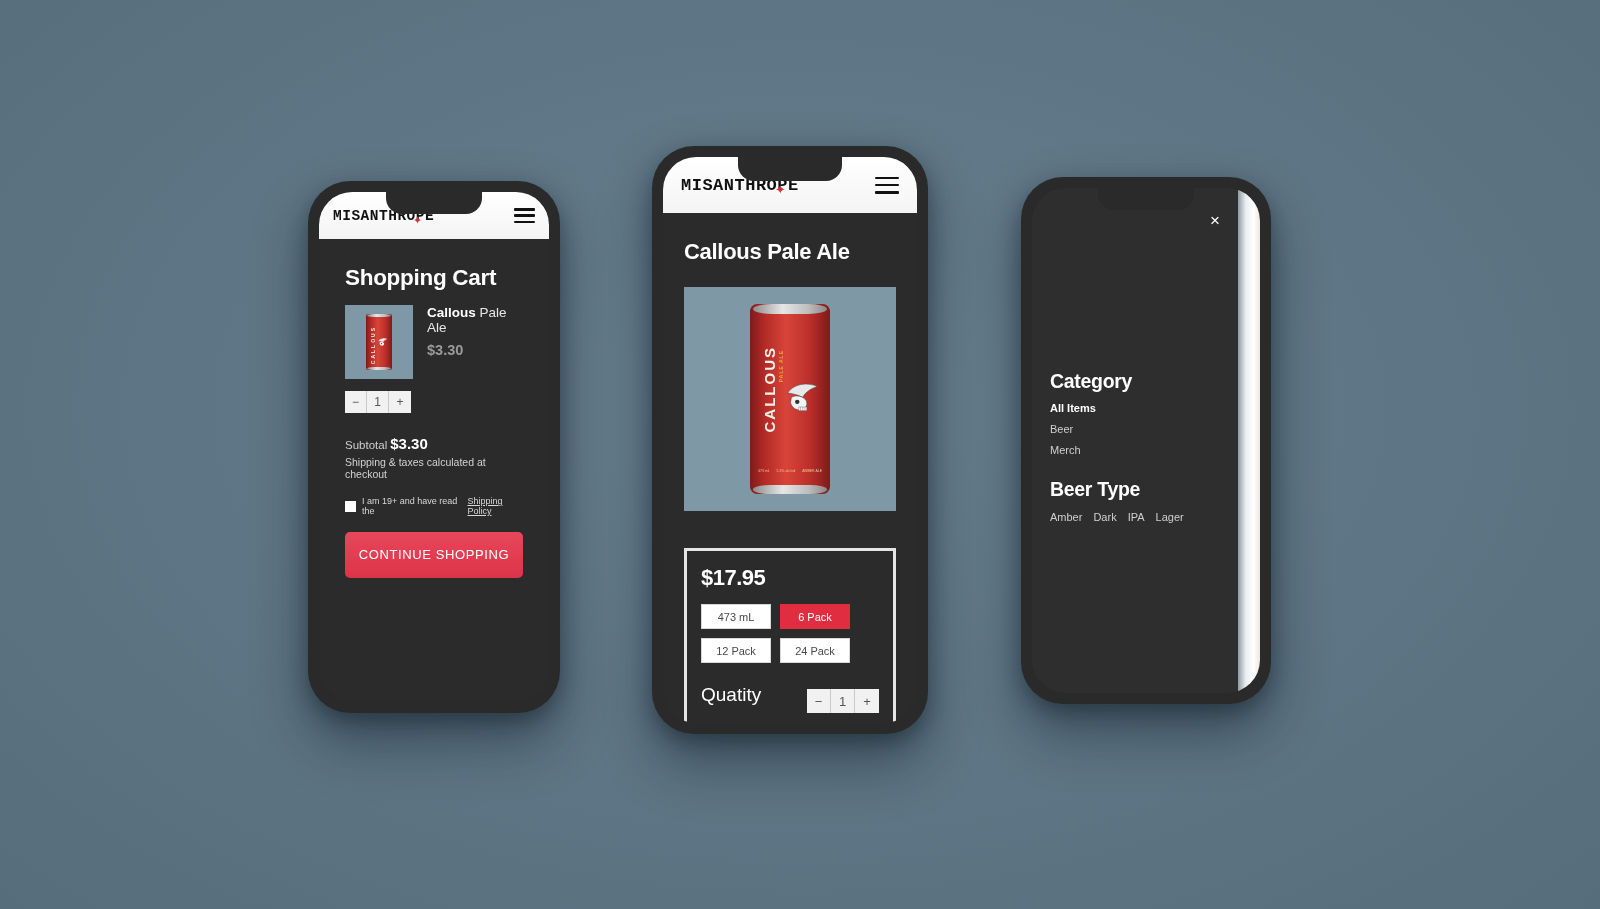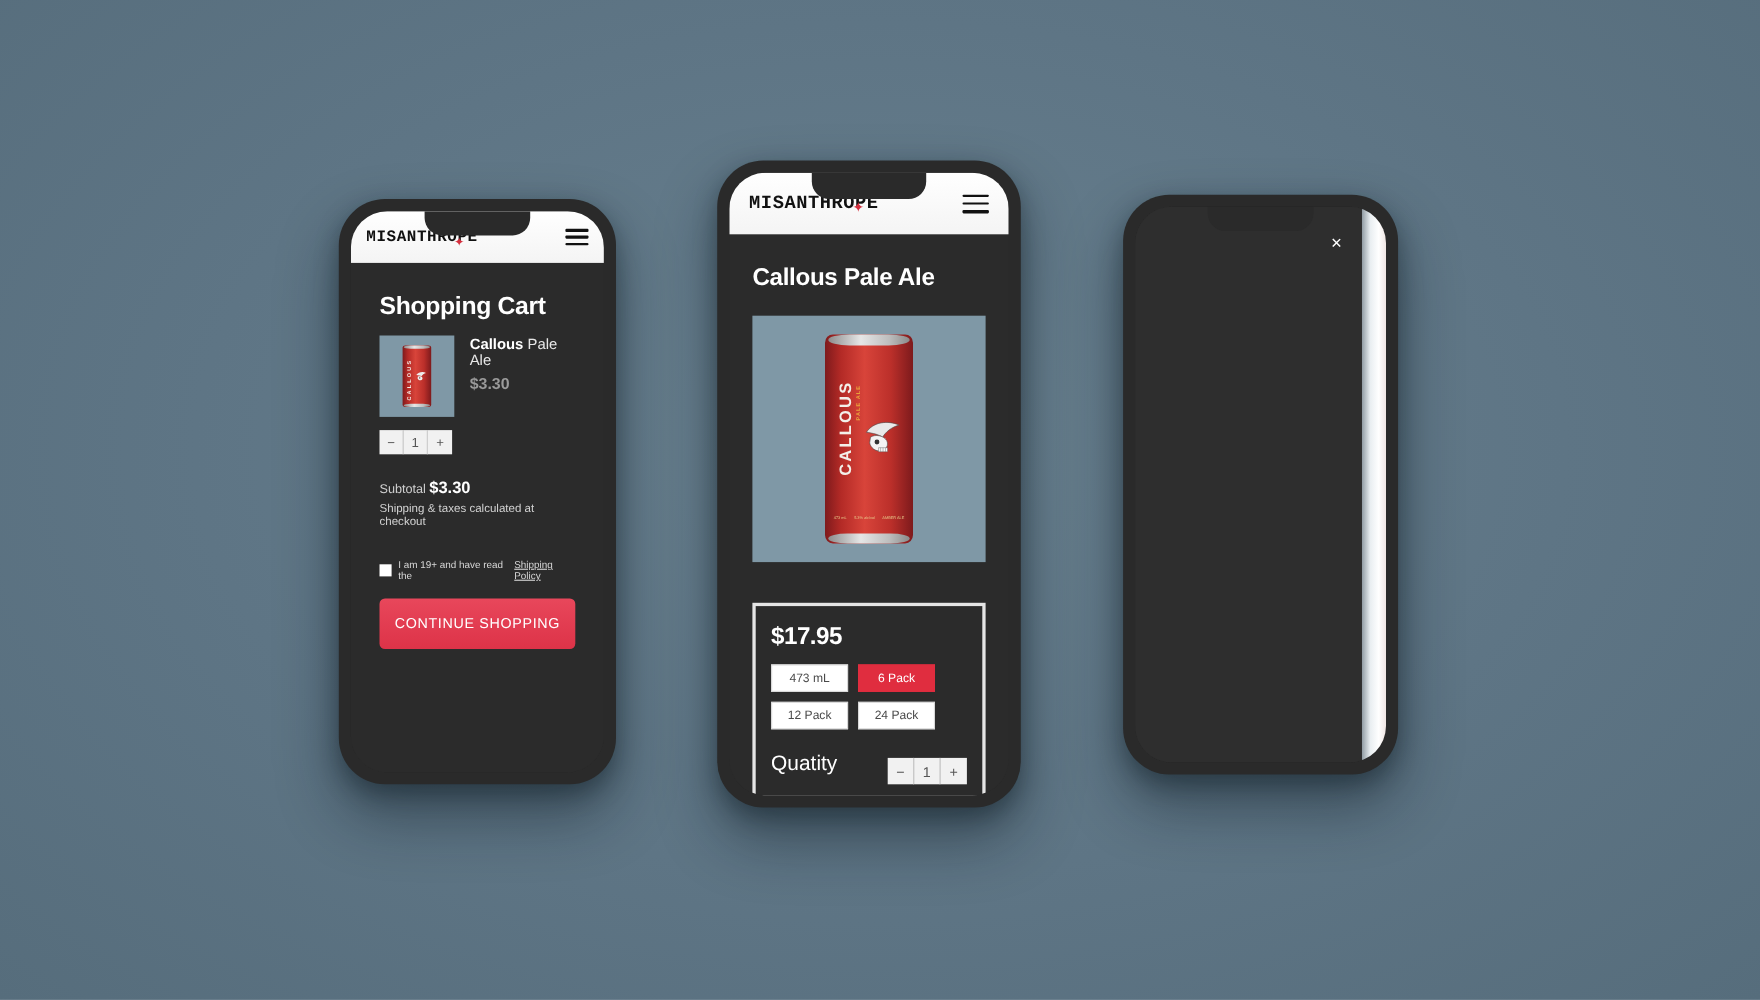--- a/index.html
+++ b/index.html
@@ -101,21 +101,21 @@
     border-right: 1px solid #c9c9c9;
     display: flex; align-items: center; justify-content: center;
     font-size: 12px;
   }
   .stepper div:last-child { border-right: none; }
   #phone1 .stepper div { width: 22px; height: 22px; }
 
   .subtotal { margin-top: 22px; font-size: 11.5px; color: #cfcfcf; }
   .subtotal b { font-size: 15px; color: #fff; font-weight: 700; margin-left: 3px; }
   .ship-note { font-size: 10.5px; color: #d2d2d2; margin-top: 4px; }
-  .agree { display: flex; align-items: center; gap: 6px; margin-top: 28px; font-size: 9px; color: #d8d8d8; }
+  .agree { display: flex; align-items: center; gap: 6px; margin-top: 16px; font-size: 9px; color: #d8d8d8; }
   .agree .box { width: 11px; height: 11px; background: #fff; flex: 0 0 auto; }
   .agree a { color: #d8d8d8; text-decoration: underline; }
 
   .btn {
     display: block; width: 100%;
     text-align: center;
     border: none; border-radius: 5px;
     font-weight: 400; letter-spacing: .6px;
     color: #fff; cursor: pointer;
   }
@@ -347,16 +347,30 @@
 </div>
 
 <div class="phone" id="phone3">
   <div class="screen">
     <div class="notch"></div>
     <div class="drawer-screen">
       <div class="page-peek"></div>
       <div class="drawer">
         <div class="close-icon">×</div>
 
+        <div class="drawer-inner">
+          <div class="drawer-h">Category</div>
+          <div class="drawer-link active">All Items</div>
+          <div class="drawer-link">Beer</div>
+          <div class="drawer-link">Merch</div>
+
+          <div class="drawer-h second">Beer Type</div>
+          <div class="type-row">
+            <span>Amber</span>
+            <span>Dark</span>
+            <span>IPA</span>
+            <span>Lager</span>
+          </div>
+        </div>
       </div>
     </div>
   </div>
 </div>
 
 </body></html>

